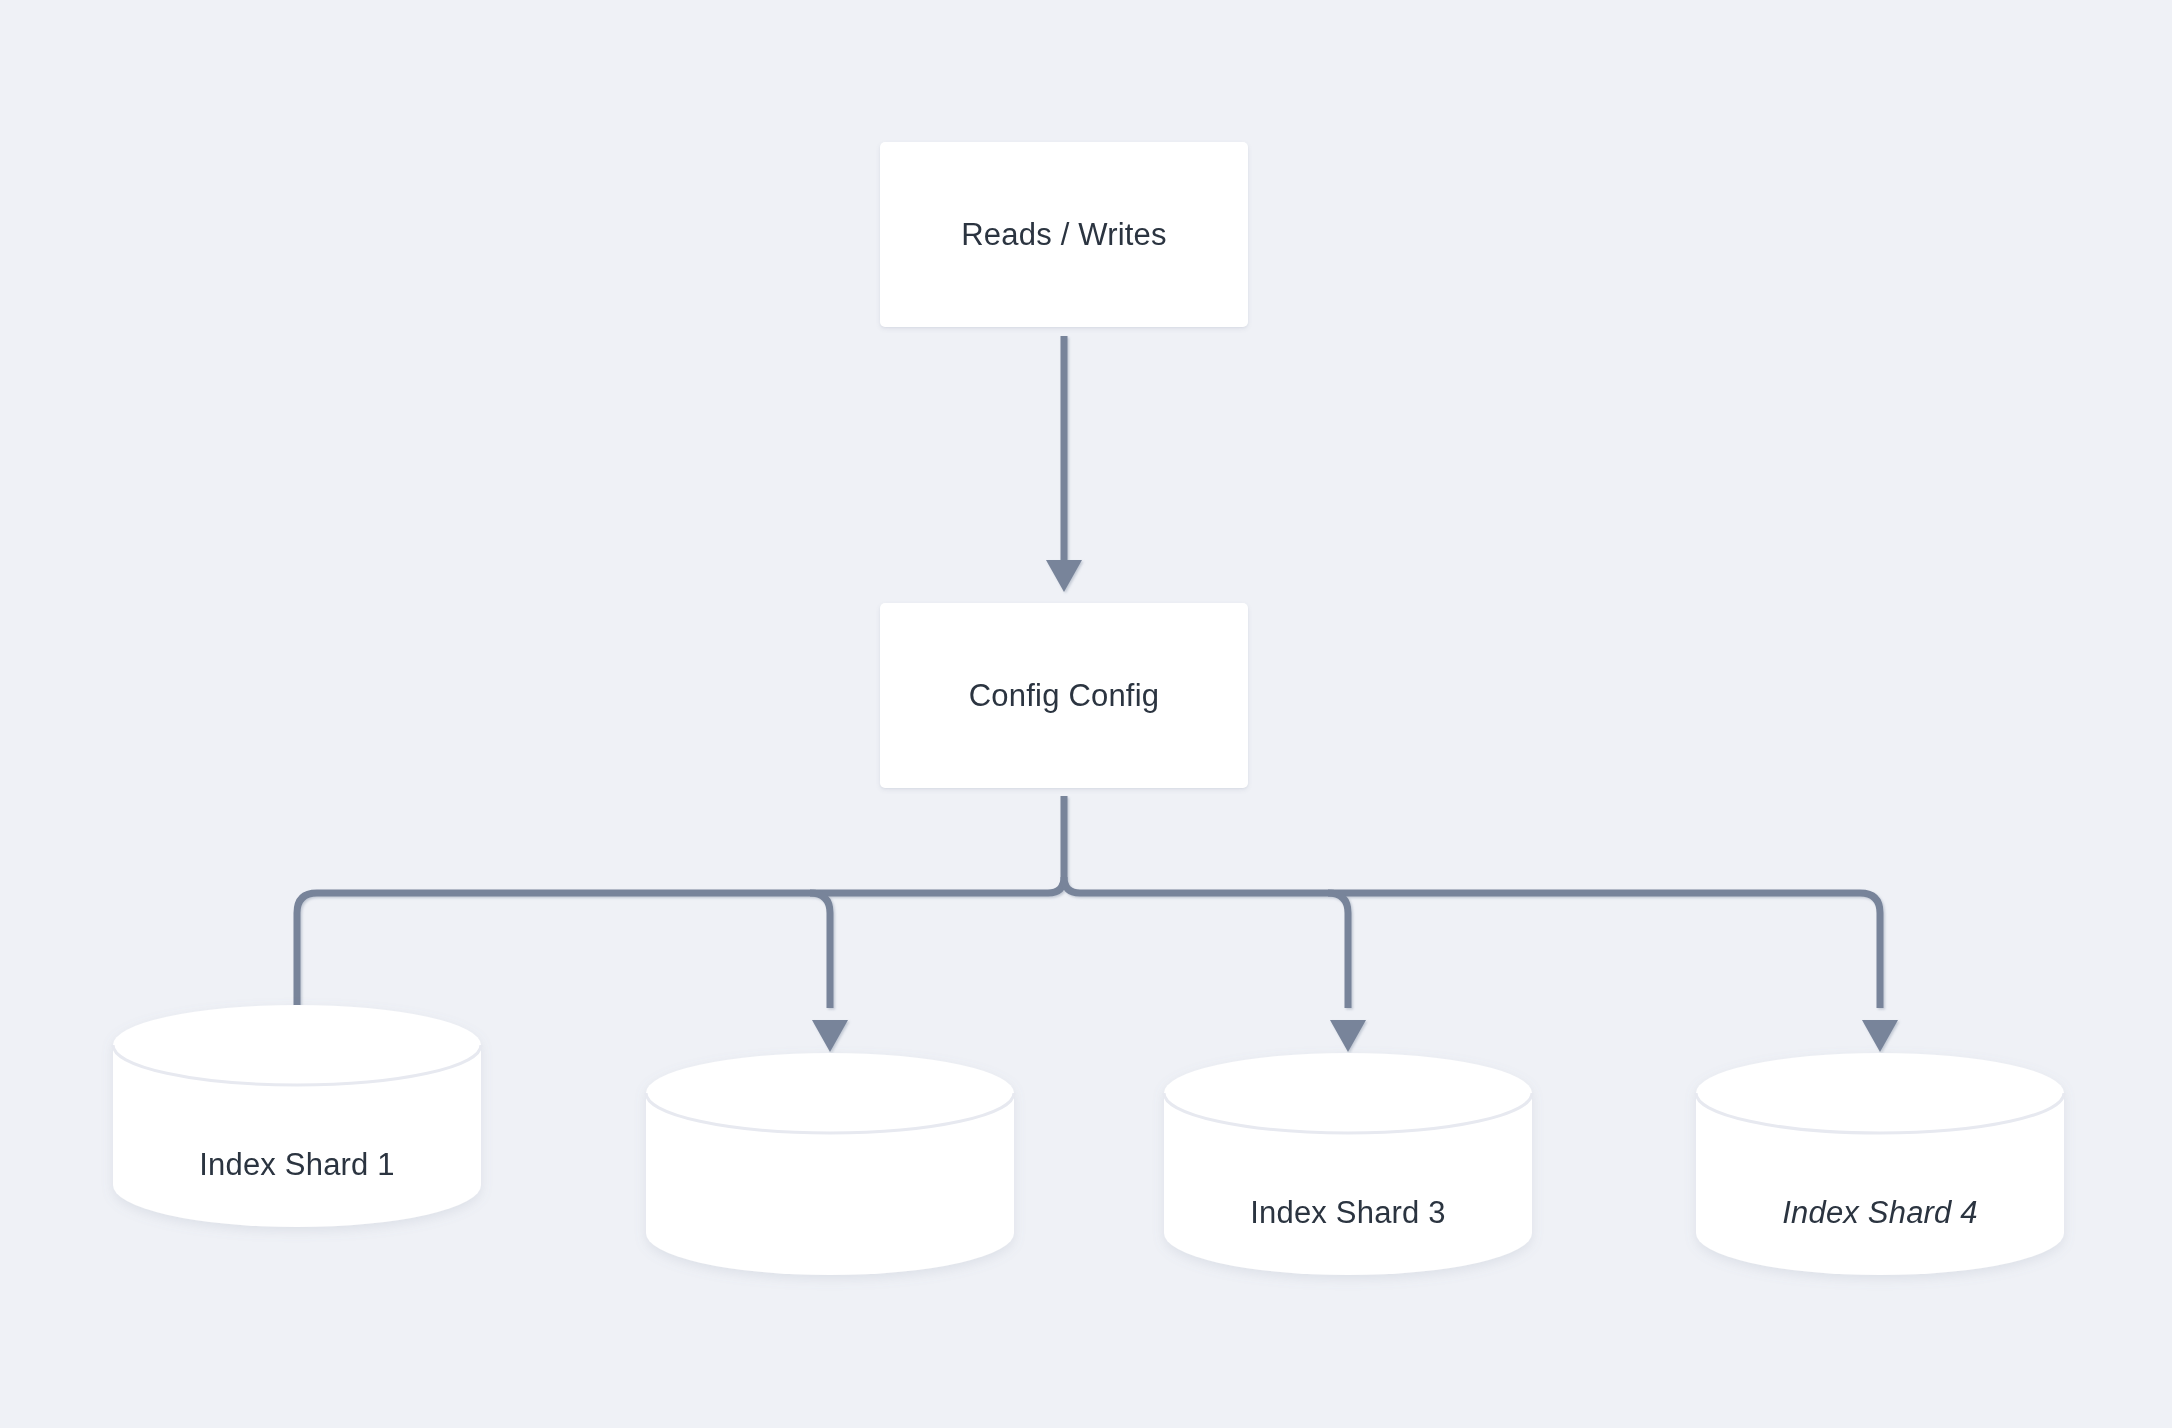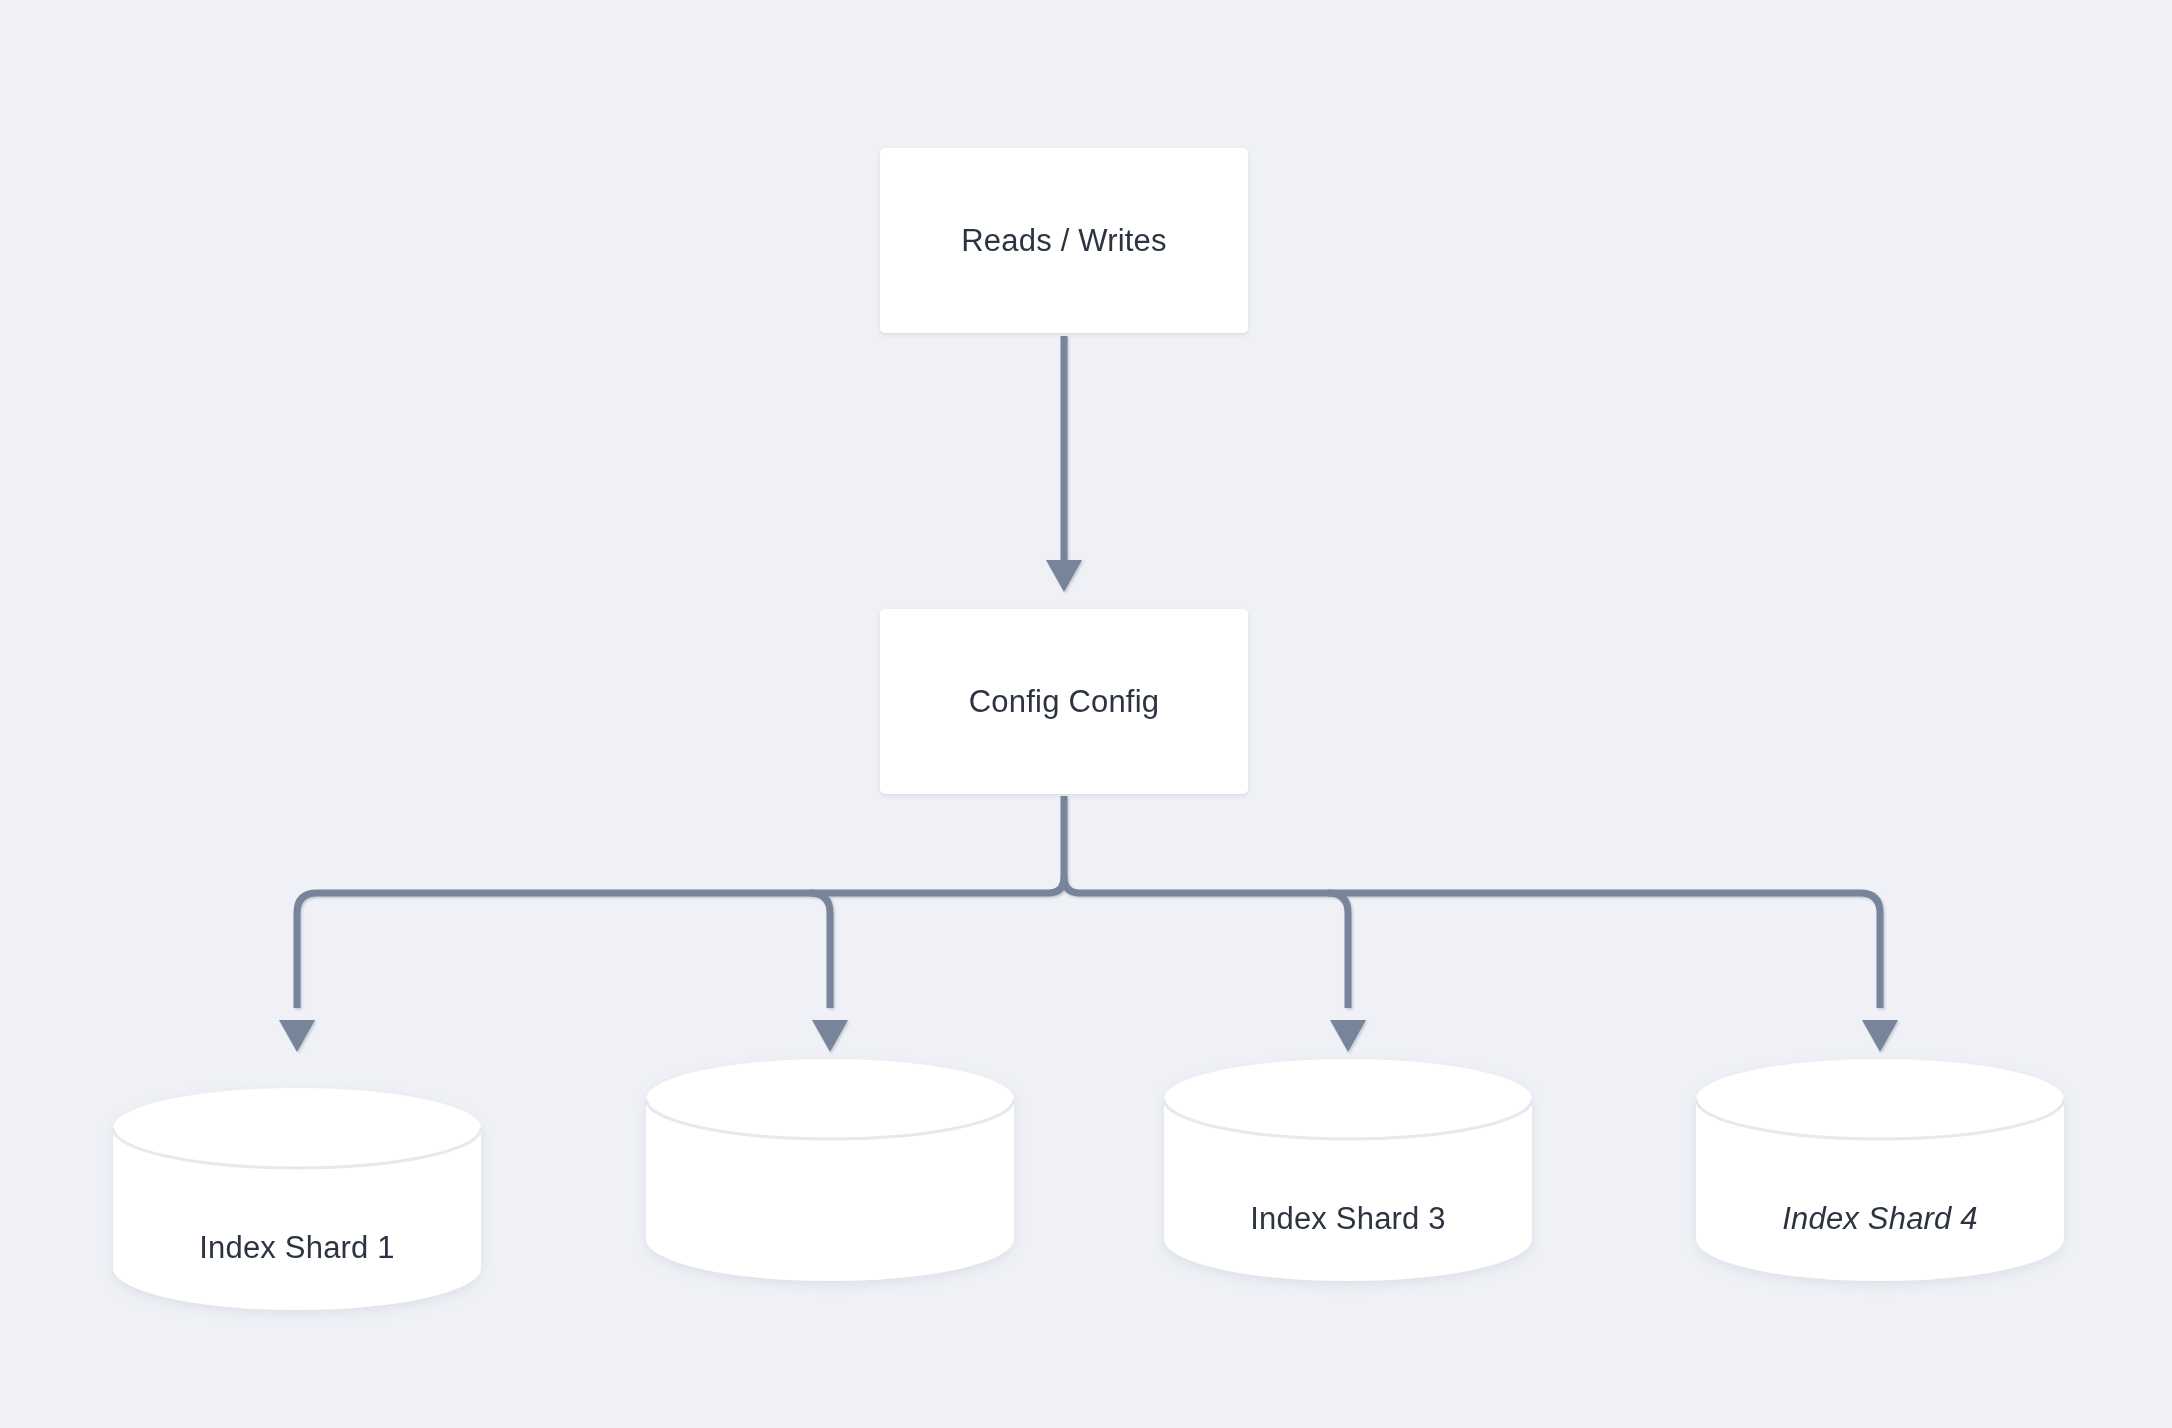--- a/index.html
+++ b/index.html
@@ -30,21 +30,20 @@
     z-index: 1;
   }
   
   #node-layer {
     position: absolute;
     left: 0;
     top: 0;
     width: 2172px;
     height: 1094px;
     z-index: 2;
-    margin-top: 6px;
   }
   .process-box {
     position: absolute;
     background: #ffffff;
     border-radius: 5px;
     box-shadow: 0 2px 5px rgba(86, 99, 128, 0.10),
                 0 1px 2px rgba(86, 99, 128, 0.06);
     display: flex;
     align-items: center;
     justify-content: center;
@@ -116,21 +115,21 @@
   <div id="node-layer">
 
     <div class="process-box" style="left:880px; top:142px; width:368px; height:185px;">
       <span class="process-label">Reads / Writes</span>
     </div>
 
     <div class="process-box" style="left:880px; top:603px; width:368px; height:185px;">
       <span class="process-label">Config Config</span>
     </div>
 
-    <div class="cylinder" style="left:111px; top:1082px; width:372px; height:222px;">
+    <div class="cylinder" style="left:111px; top:1005px; width:372px; height:222px;">
       <svg class="cyl-svg" width="372" height="240" viewBox="0 0 372 240">
         <defs>
           <filter id="cylShadow1" x="-25%" y="-25%" width="150%" height="160%">
             <feDropShadow dx="0" dy="4" stdDeviation="6" flood-color="#7b87a0" flood-opacity="0.16"></feDropShadow>
           </filter>
         </defs>
         <g filter="url(#cylShadow1)">
           <path fill="#ffffff" d="M 2 40 L 2 180 A 184 42 0 0 0 370 180 L 370 40 Z"></path>
           <ellipse fill="#ffffff" cx="186" cy="40" rx="184" ry="40"></ellipse>
         </g>

